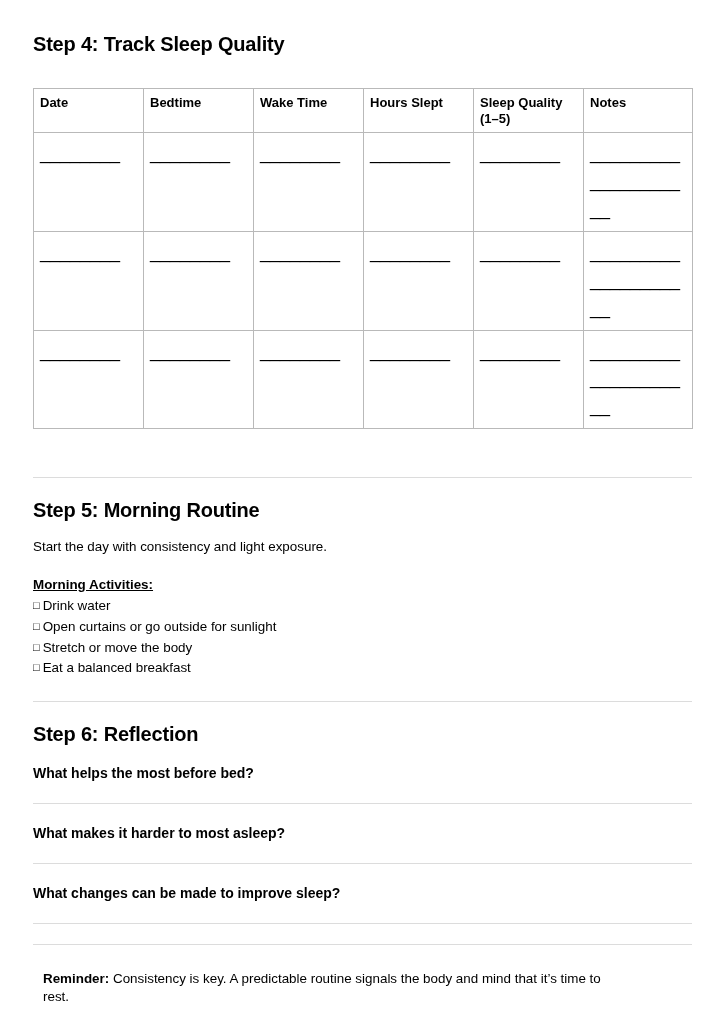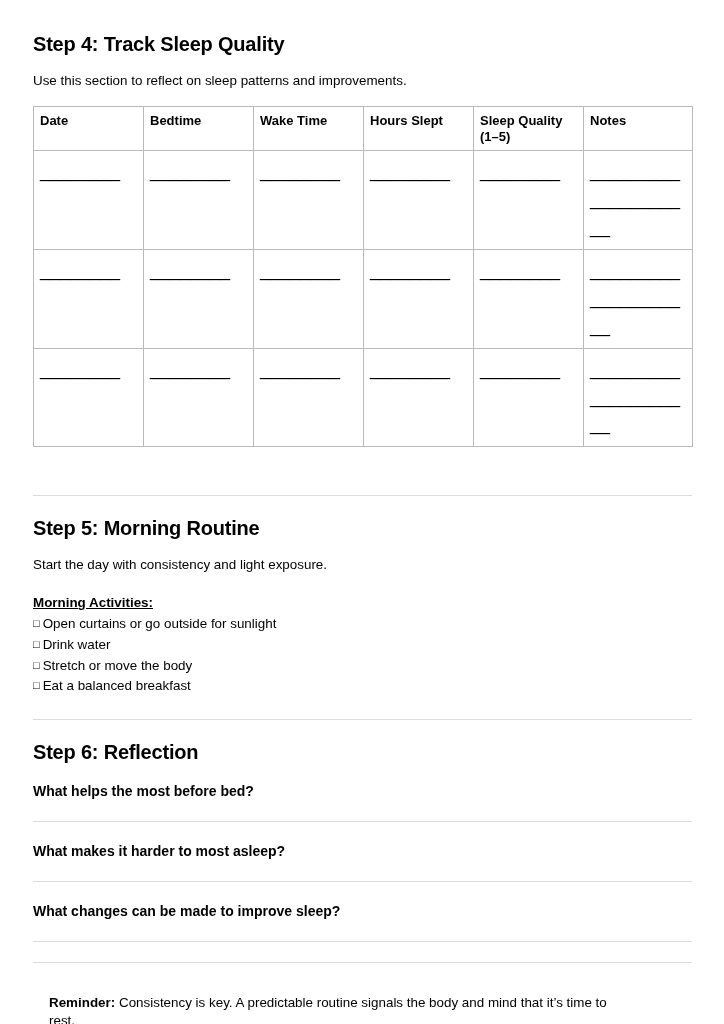--- a/index.html
+++ b/index.html
@@ -105,35 +105,34 @@
 
   .question {
     font-size: 14px;
     font-weight: bold;
     margin: 0;
     line-height: 1.35;
   }
 
   .reminder {
     font-size: 13.4px;
-    margin: 16px;
+    margin: 10px;
     line-height: 1.35;
   }
   .reminder b { font-weight: bold; }
 </style>
 </head>
 <body>
 
 <div class="page">
 
   <h2 class="section-title">Step 4: Track Sleep Quality</h2>
 
   <div class="gap-16"></div>
 
-  <p class="body-text">Use this section to reflect on sleep patterns and improvements.</p>
 
   <div class="gap-16"></div>
 
   <table class="sleep-table">
     <colgroup>
       <col class="col-date">
         <col class="col-bedtime">
         <col class="col-wake">
       <col class="col-hours">
         <col class="col-quality">
@@ -186,24 +185,24 @@
   <div class="gap-16"></div>
 
   <p class="body-text">Start the day with consistency and light exposure.</p>
 
   <div style="height:19px"></div>
 
   <p class="label-bold">Morning Activities:</p>
 
   <div>
     <p class="check-line">
+      <span class="check-box">□</span><span>Drink water</span>
+    </p>
+    <p class="check-line">
       <span class="check-box">□</span><span>Open curtains or go outside for sunlight</span>
-    </p>
-    <p class="check-line">
-      <span class="check-box">□</span><span>Drink water</span>
     </p>
     <p class="check-line">
       <span class="check-box">□</span><span>Stretch or move the body</span>
     </p>
     <p class="check-line">
       <span class="check-box">□</span><span>Eat a balanced breakfast</span>
     </p>
   </div>
 
   <div style="height:22px"></div>

